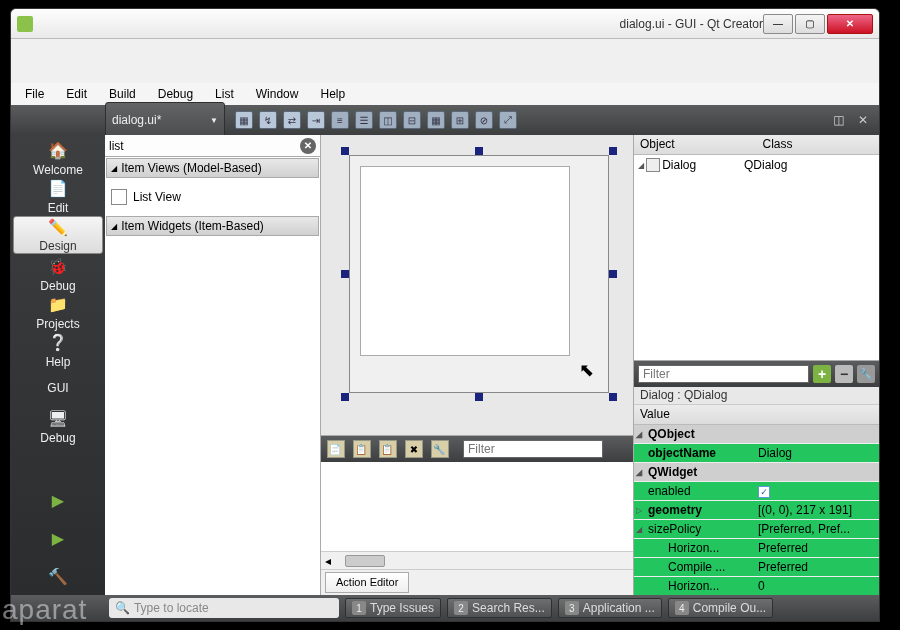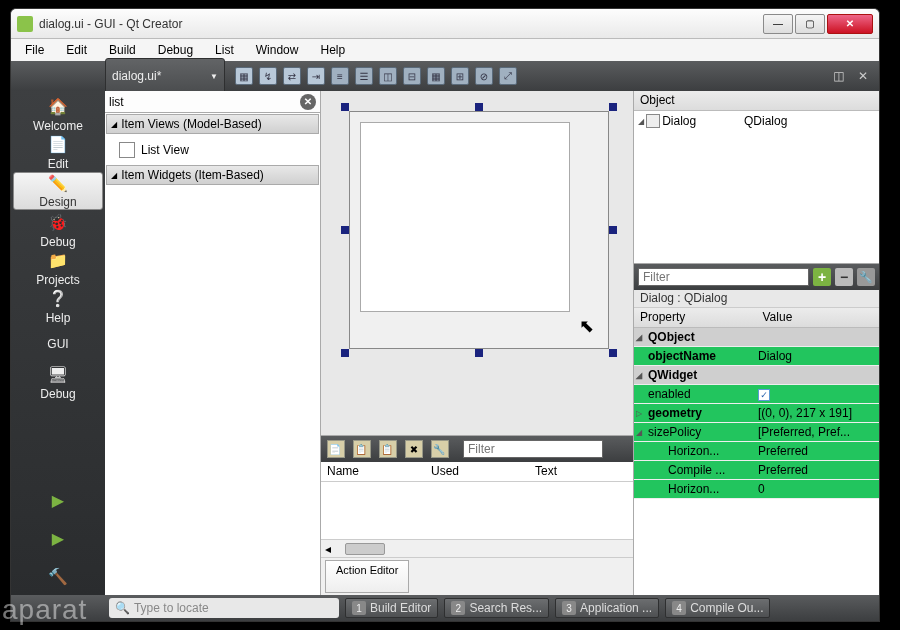--- a/index.html
+++ b/index.html
@@ -1,28 +1,28 @@
 <!DOCTYPE html>
 <html><head>
 <meta charset="utf-8">
 <style>
 * { box-sizing: border-box; margin: 0; padding: 0; font-family: "Segoe UI", Tahoma, sans-serif; font-size: 12px; }
 body { background: #000; width: 900px; height: 630px; overflow: hidden; position: relative; }
 
 
 .win { position: absolute; left: 10px; top: 8px; width: 870px; height: 614px; background: #f0f0f0; border: 1px solid #333; border-radius: 6px 6px 0 0; box-shadow: 0 0 8px rgba(0,0,0,.5); display: flex; flex-direction: column; }
-.titlebar { height: 30px; background: linear-gradient(#fdfdfd,#e9e9e9); border-bottom: 1px solid #bbb; display: flex; align-items: center; padding: 0 6px; border-radius: 6px 6px 0 0; }
+.titlebar { height: 30px; background: linear-gradient(#fdfdfd,#e9e9e9); border-bottom: 1px solid #bbb; display: flex; align-items: center; padding: 0 6px; border-radius: 6px 6px 0 0; text-align: right; }
 .titlebar .qt-icon { width: 16px; height: 16px; background: #8bc34a; border-radius: 2px; margin-right: 6px; }
 .titlebar .title { flex: 1; color: #333; }
 .winbtns { display: flex; gap: 2px; }
 .winbtn { width: 30px; height: 20px; border: 1px solid #8a8a8a; background: linear-gradient(#f5f5f5,#ddd); border-radius: 2px; display: flex; align-items: center; justify-content: center; font-size: 10px; }
 .winbtn.close { width: 46px; background: linear-gradient(#e68,#c12); color: #fff; border-color: #a11; font-weight: bold; }
 
 
-.menubar { height: 22px; background: #f5f5f5; display: flex; align-items: center; padding: 0 8px; gap: 10px; }
+.menubar { height: 22px; background: #f5f5f5; display: flex; align-items: center; padding: 0 8px; gap: 10px; margin-top: 44px; }
 .menuitem { padding: 2px 6px; }
 
 
 .tool-strip { height: 30px; background: linear-gradient(#5a5c5e,#3c3e40); display: flex; align-items: center; color: #ddd; }
 .file-tab { margin-left: 94px; margin-right: 4px; width: 120px; height: 36px; background: linear-gradient(#626466,#4a4c4e); border: 1px solid #2e2f30; border-radius: 3px; display: flex; align-items: center; padding: 0 6px; color: #eee; }
 .file-tab .dd { margin-left: auto; font-size: 8px; }
 .tool-icons { display: flex; gap: 6px; margin-left: 6px; }
 .ti { width: 18px; height: 18px; background: #b8c8d8; border: 1px solid #5a6a7a; border-radius: 2px; display:flex;align-items:center;justify-content:center;font-size:10px;color:#334; }
 .ti.layout { background:#a0b0c0; }
 .tool-right { margin-left: auto; margin-right: 8px; display: flex; gap: 8px; }
@@ -39,21 +39,21 @@
 .sbicon { width: 22px; height: 22px; display:flex;align-items:center;justify-content:center;font-size:16px; }
 .sbspacer { flex: 1; }
 
 
 .widgetbox { width: 216px; background: #fff; border-right: 1px solid #aaa; display:flex; flex-direction:column; }
 .filterbox { height: 22px; border-bottom: 1px solid #aaa; display:flex; align-items:center; padding:0 4px; background:#fdfdfd;}
 .filterbox input { flex:1; border:none; outline:none; font-size:12px; background:transparent; }
 .filterclear { width:16px;height:16px;border-radius:8px;background:#666;color:#fff;display:flex;align-items:center;justify-content:center;font-size:10px;font-weight:bold; }
 .wb-cat { height: 20px; background: linear-gradient(#e8e8e8,#d0d0d0); border:1px solid #aaa; margin:1px; display:flex;align-items:center;padding:0 4px;gap:4px;font-size:11px; }
 .wb-cat .tri { font-size:8px; }
-.wb-item { height:29px; display:flex;align-items:center;padding-left:14px;gap:6px; }
+.wb-item { height:36px; display:flex;align-items:center;padding-left:6px;gap:6px; }
 .wb-icon { width:16px;height:16px;background:#fff;border:1px solid #888;display:inline-block; }
 
 
 .center { flex:1; display:flex; flex-direction:column; background:#f3f3f3; }
 .canvas-wrap { flex:1; background:#e8e8e8; padding:10px; position:relative; }
 .dialog-sel { position:relative; left:14px; top:6px; width:268px; height:246px; }
 .handle { position:absolute; width:8px;height:8px; background:#1a237e; }
 .h-tl{left:-4px;top:-4px}.h-tr{right:-4px;top:-4px}.h-bl{left:-4px;bottom:-4px}.h-br{right:-4px;bottom:-4px}
 .h-t{left:50%;top:-4px;margin-left:-4px}.h-b{left:50%;bottom:-4px;margin-left:-4px}
 .h-l{left:-4px;top:50%;margin-top:-4px}.h-r{right:-4px;top:50%;margin-top:-4px}
@@ -64,26 +64,26 @@
 
 .actionpanel { height: 160px; border-top:1px solid #aaa; background:#fff; display:flex;flex-direction:column; }
 .ap-tools { height:26px; background:linear-gradient(#5a5c5e,#3c3e40); display:flex;align-items:center;padding:0 6px;gap:8px; }
 .ap-tools .apicon { width:18px;height:18px; background:#d8cfa8;border:1px solid #998;display:flex;align-items:center;justify-content:center;font-size:10px; }
 .ap-tools input { margin-left:6px; height:18px; width:140px; padding:0 4px; border:1px solid #666; background:#fff; }
 .ap-head { height:20px; display:flex; border-bottom:1px solid #ccc; }
 .ap-head div{ flex:1; padding:2px 6px; }
 .ap-body { flex:1; position:relative; }
 .ap-scroll { position:absolute; bottom:0; left:0; right:0; height:18px; background:#f0f0f0; border-top:1px solid #ccc; display:flex; align-items:center; }
 .ap-thumb { width:40px;height:12px;background:#ccc;border:1px solid #999;border-radius:2px;margin-left:14px; }
-.ap-tabs { height:38px; display:flex; padding:2px 4px; gap:16px; background:#f0f0f0; border-top:1px solid #ccc; }
+.ap-tabs { height:26px; display:flex; padding:2px 4px; gap:16px; background:#f0f0f0; border-top:1px solid #ccc; }
 .aptab { padding:3px 10px; border:1px solid #aaa; background:linear-gradient(#fff,#eee); font-size:11px; }
 
 
 .rightcol { width:246px; background:#fff; border-left:1px solid #aaa; display:flex; flex-direction:column; }
-.objtree { height:173px; border-bottom:1px solid #aaa; }
+.objtree { height:226px; border-bottom:1px solid #aaa; }
 .ot-head { height:20px; background:linear-gradient(#ececec,#dcdcdc); display:flex; border-bottom:1px solid #bbb; }
 .ot-head div{ flex:1; padding:2px 6px; }
 .ot-row { display:flex; height:20px; align-items:center; }
 .ot-c1{ width:110px; padding-left:4px; display:flex;align-items:center;gap:2px; }
 .ot-c2{ flex:1; display:flex;align-items:flex-end;gap:4px; }
 .ot-tri{font-size:8px;color:#555;}
 .ot-ico{width:14px;height:14px;display:inline-block;border:1px solid #888;background:#eee;}
 
 .prop-filter { height:26px; background:linear-gradient(#5a5c5e,#3c3e40); display:flex;align-items:center;padding:0 4px;gap:4px; }
 .prop-filter input{ flex:1;height:18px;border:1px solid #666;background:#fff;padding:0 4px; }
@@ -244,41 +244,37 @@
       </div>
       <div class="actionpanel">
         <div class="ap-tools">
           <div class="apicon">📄</div>
           <div class="apicon">📋</div>
           <div class="apicon">📋</div>
           <div class="apicon">✖</div>
           <div class="apicon">🔧</div>
           <input placeholder="Filter" style="">
         </div>
-        <div class="ap-head">
-          <div>Name</div>
-          <div>Used</div>
-          <div>Text</div>
-        </div>
         <div class="ap-body">
           <div class="ap-scroll">
             <span style="margin-left:4px">◂</span>
               <div class="ap-thumb"></div>
           </div>
         </div>
         <div class="ap-tabs">
           <div class="aptab">Action Editor</div>
         </div>
       </div>
     </div>
 
     <div class="rightcol">
       <div class="objtree">
         <div class="ot-head">
           <div>Object</div>
+          <div>Class</div>
         </div>
         <div class="ot-row">
           <div class="ot-c1">
               <span class="ot-tri">◢</span>
             <span class="ot-ico"></span>
             <span>Dialog</span>
             </div>
           <div class="ot-c2">
               <span>QDialog</span>
             </div>
@@ -286,21 +282,20 @@
       </div>
 
       <div class="prop-filter">
         <input placeholder="Filter" style="">
         <div class="pfbtn plus">+</div>
         <div class="pfbtn">−</div>
         <div class="pfbtn wrench">🔧</div>
       </div>
       <div class="prop-context">Dialog : QDialog</div>
       <div class="prop-head">
-        <div>Property</div>
         <div>Value</div>
       </div>
       <div class="prop-body">
         <div class="prow group">
             <div class="pc1">
               <span class="ptri">◢</span>
               <span>QObject</span>
             </div>
             <div class="pc2"></div>
           </div>
@@ -352,21 +347,21 @@
 
   </div>
 
   <div class="statusbar">
     <div class="locate">
       <span class="mag">🔍</span>
       <span>Type to locate</span>
     </div>
     <div class="issuebtn">
         <span class="num">1</span>
-        <span>Build Editor</span>
+        <span>Type Issues</span>
       </div>
     <div class="issuebtn">
         <span class="num">2</span>
         <span>Search Res...</span>
       </div>
     <div class="issuebtn">
         <span class="num">3</span>
         <span>Application ...</span>
       </div>
     <div class="issuebtn">

